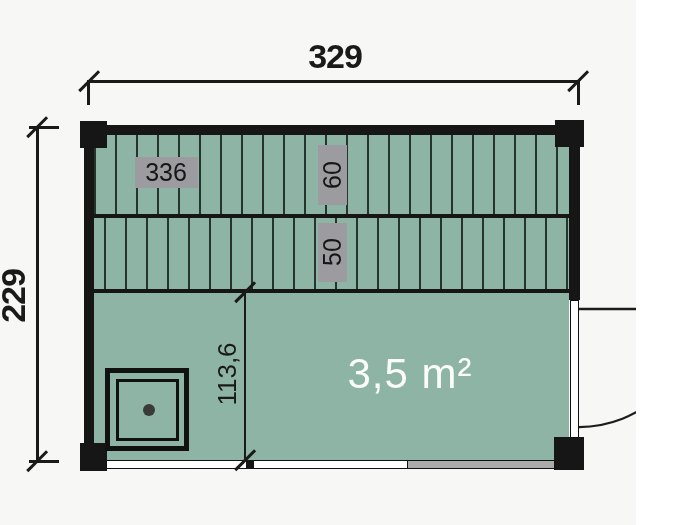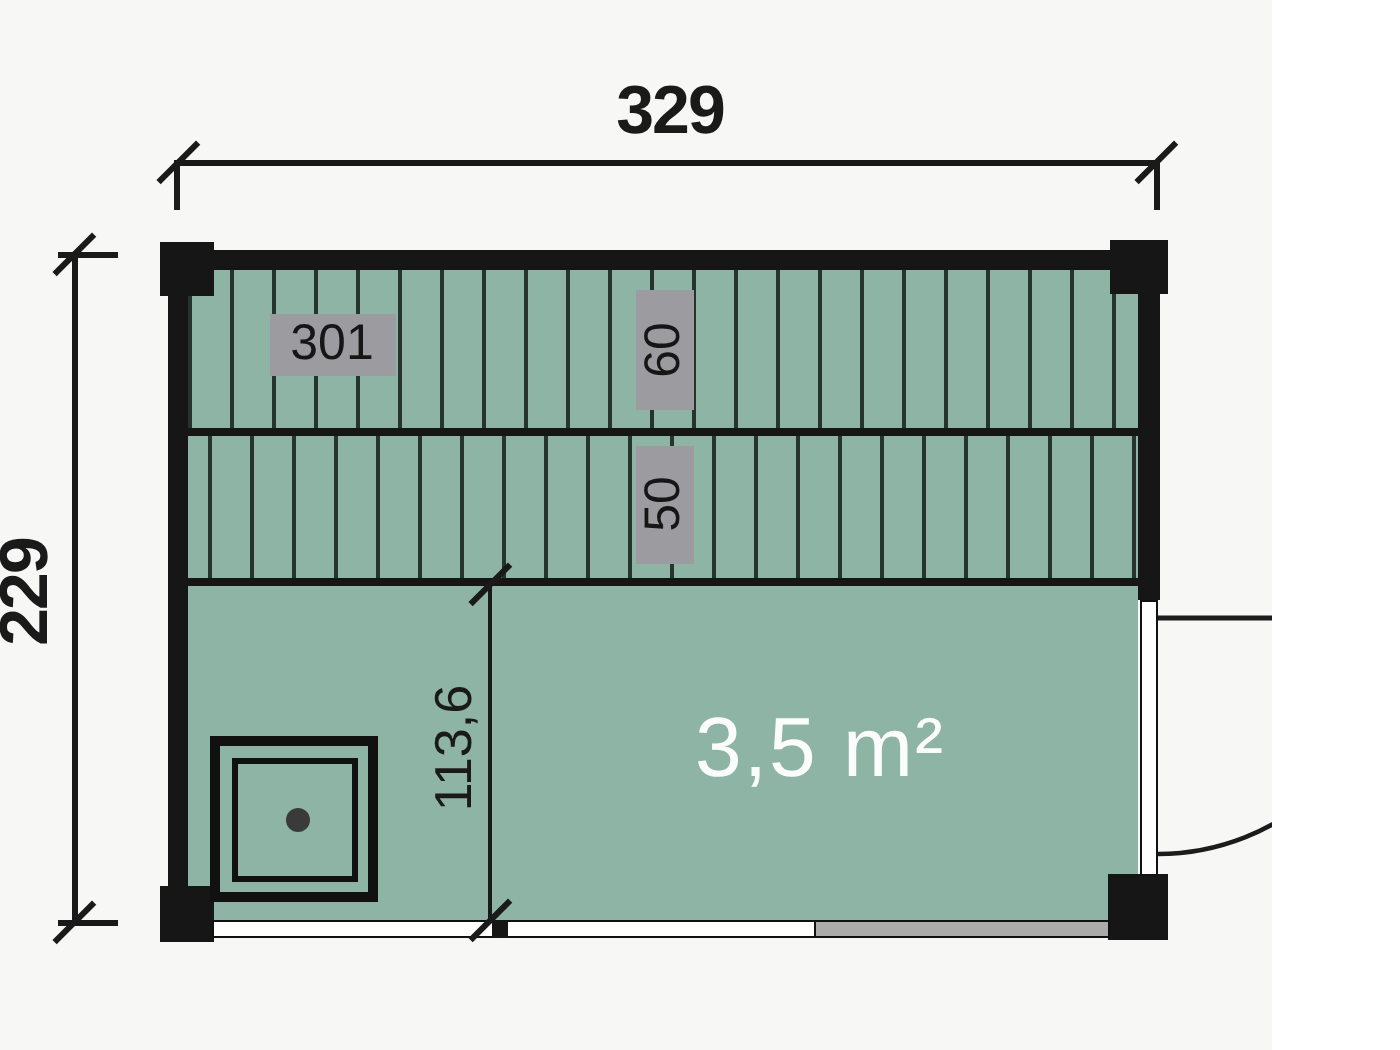--- a/index.html
+++ b/index.html
@@ -74,21 +74,21 @@
   <div class="wall" style="left:555px;top:120px;width:29px;height:27px;"></div>
   <div class="wall" style="left:80px;top:443px;width:27px;height:28px;"></div>
   <div class="wall" style="left:554px;top:437px;width:30px;height:33px;"></div>
 
   <div class="band" style="left:106px;top:460px;width:302px;height:9px;background:#ffffff;"></div>
   <div class="band" style="left:407px;top:460px;width:148px;height:9px;background:var(--threshold-gray);"></div>
   <div class="wall" style="left:246px;top:460px;width:8px;height:9px;"></div>
 
   <div class="badge" style="left:135px;top:157px;width:63px;height:31px;"></div>
   <div class="anchor" style="left:166px;top:172px;">
-    <span class="badge-text">301</span>
+    <span class="badge-text">336</span>
   </div>
 
   <div class="badge" style="left:318px;top:145px;width:29px;height:60px;"></div>
   <div class="anchor rot" style="left:332px;top:175px;">
     <span class="badge-text">60</span>
   </div>
 
   <div class="badge" style="left:318px;top:223px;width:29px;height:59px;"></div>
   <div class="anchor rot" style="left:332px;top:252px;">
     <span class="badge-text">50</span>

